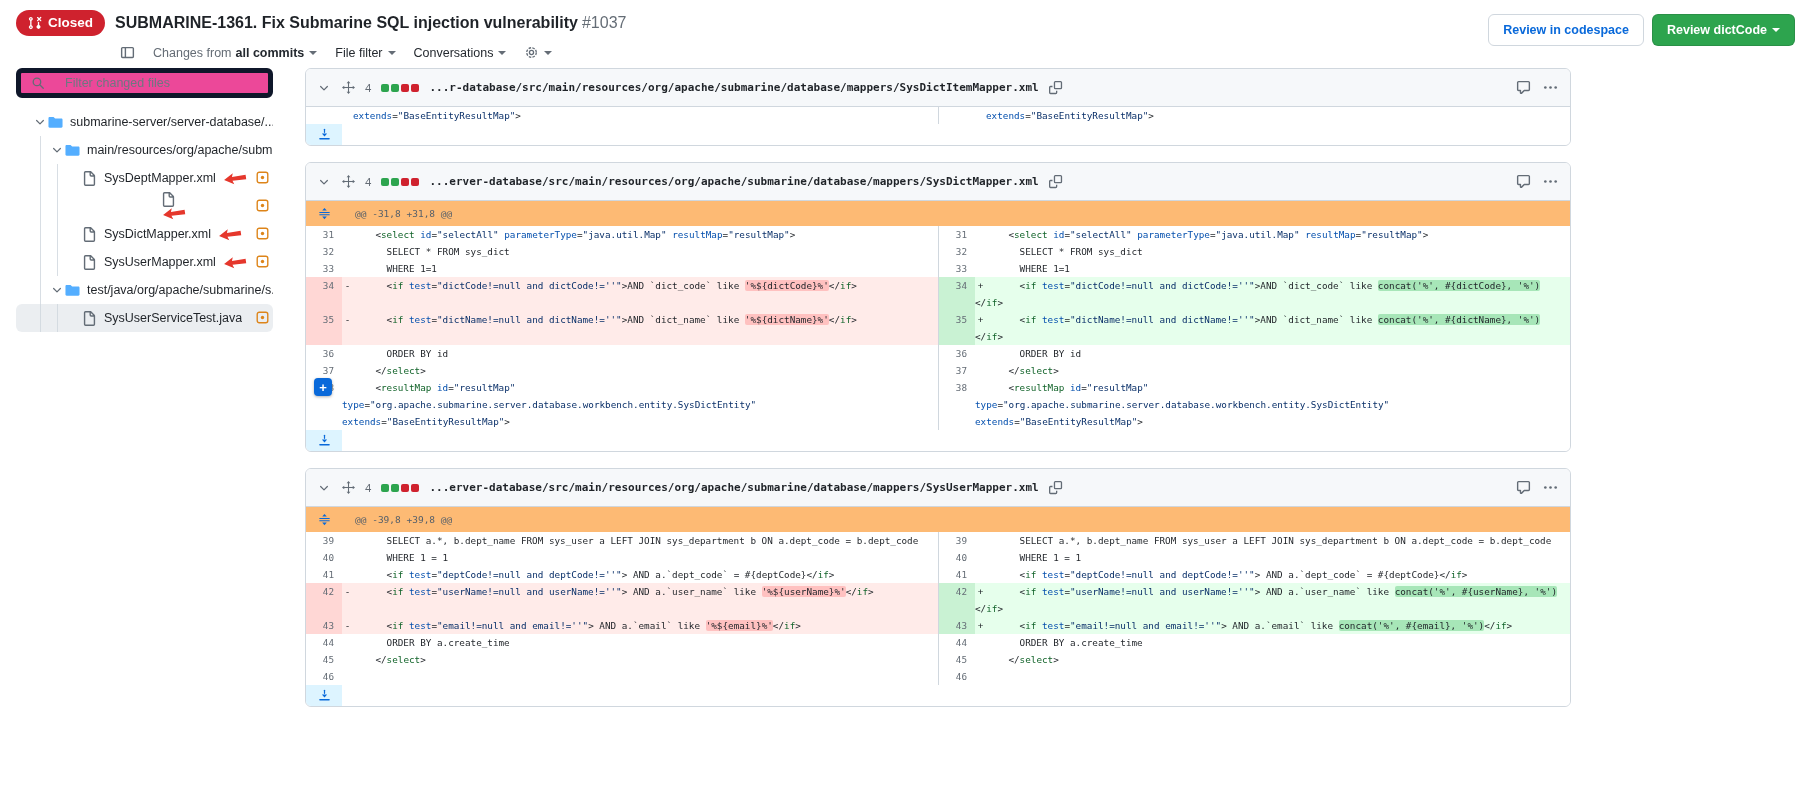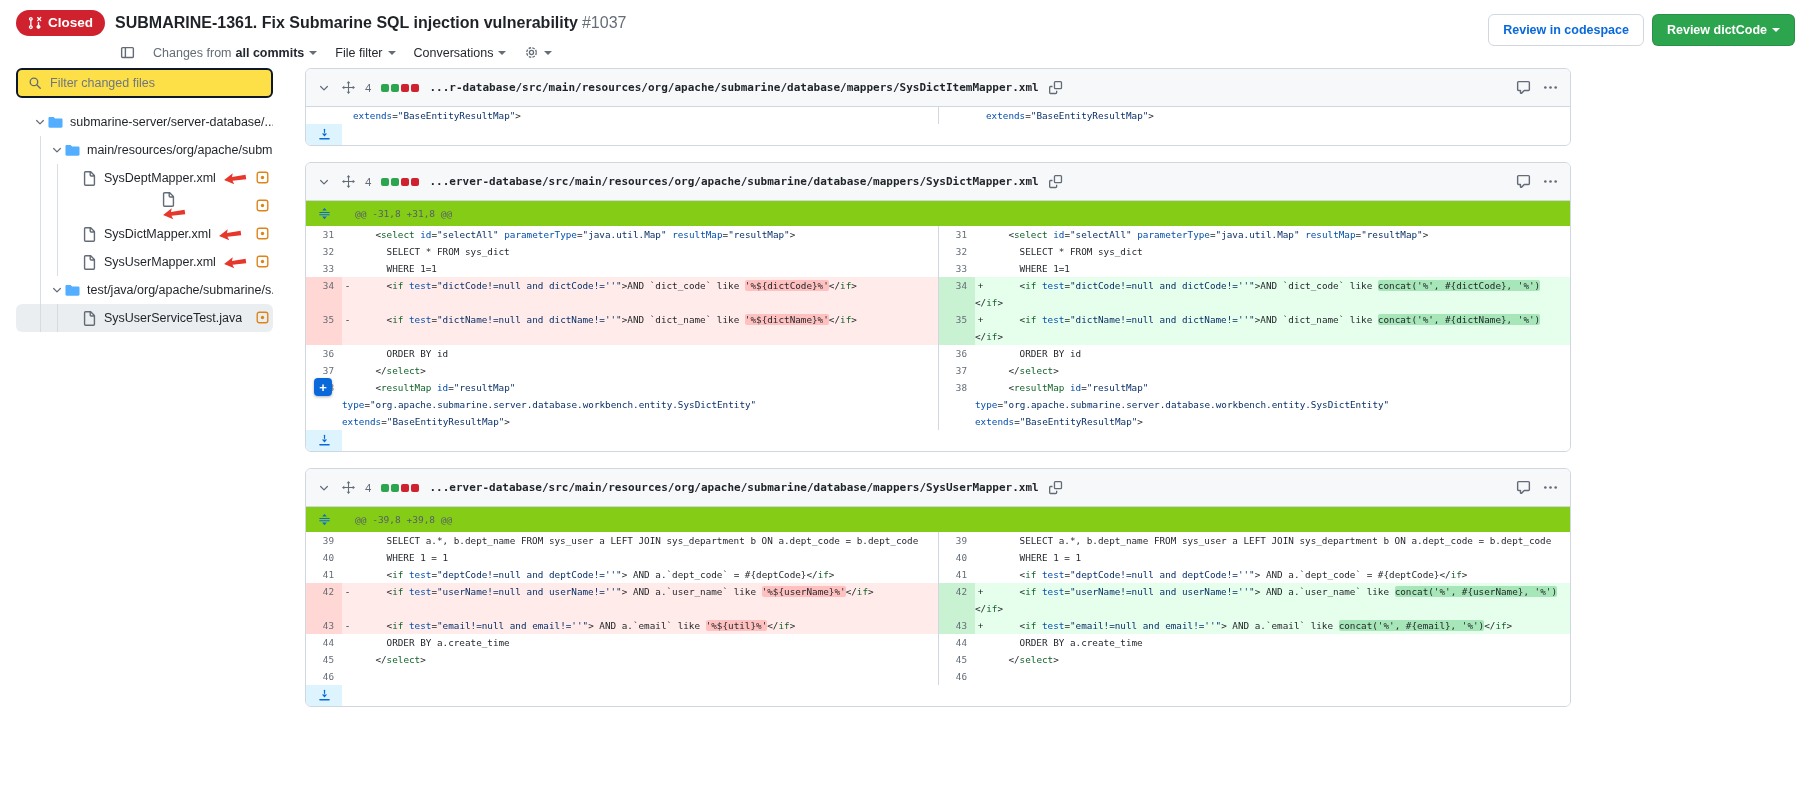--- a/index.html
+++ b/index.html
@@ -22,21 +22,21 @@
   .caret { width: 0; height: 0; border: 4px solid transparent; border-top-color: #656d76; margin-left: 5px; transform: translateY(2px); display: inline-block; }
   .hdr-actions { display: flex; gap: 8px; align-items: flex-end; padding-top: 4px; }
   .btn { display: inline-flex; align-items: center; font-size: 12.5px; font-weight: 600; padding: 6px 14px; border-radius: 6px; line-height: 1.45; white-space: nowrap; }
   .btn-codespace { color: #0969da; background: #fff; border: 1px solid #d0d7de; }
   .btn-review { color: #fff; background: #2da44e; border: 1px solid rgba(27,31,36,0.15); }
   .btn-review .caret { border-top-color: #fff; }
 
   
   .body-wrap { display: flex; align-items: flex-start; }
   .sidebar { width: 289px; flex: none; padding: 2px 16px 0 16px; }
-  .filter-box { display: flex; align-items: center; gap: 8px; height: 30px; border: 2px solid #0f172a; border-radius: 6px; padding: 0 10px; background: #fde047; }
+  .filter-box { display: flex; align-items: center; gap: 20px; height: 30px; border: 5px solid #0f172a; border-radius: 6px; padding: 0 10px; background: #ec4899; }
   .filter-box input { flex: 1; min-width: 0; border: none; outline: none; font-size: 12.5px; font-family: inherit; color: #1f2328; background: transparent; }
   .filter-box input::placeholder { color: #6e7781; }
   .file-tree { margin-top: 10px; }
   .tree-row { display: flex; align-items: center; height: 28px; border-radius: 6px; font-size: 12.5px; position: relative; cursor: pointer; }
   .tree-row.selected { background: rgba(208,215,222,0.42); }
   .tr-chev { width: 14px; display: inline-flex; color: #636c76; flex: none; }
   .tr-ico { width: 20px; display: inline-flex; flex: none; }
   .tr-label { margin-left: 2px; white-space: nowrap; overflow: hidden; }
   .mod-ico { position: absolute; right: 4px; top: 7px; display: inline-flex; }
   .red-arrow { display: inline-flex; margin-left: 7px; transform: rotate(-8deg); flex: none; }
@@ -64,21 +64,21 @@
   .ncell.del { background: #ffd7d5; }
   .ccell.del { background: #ffebe9; }
   .ncell.add { background: #c9f2d3; }
   .ccell.add { background: #e6ffec; }
   .mk { display: inline-block; width: 11px; text-align: center; }
   .sg-t { color: #116329; }
   .sg-a { color: #0550ae; }
   .sg-s { color: #0a3069; }
   .sg-hd { background: #ffc1c0; border-radius: 2px; }
   .sg-ha { background: #a7e6b8; border-radius: 2px; }
-  .hunk { display: flex; background: #84cc16; color: #57606a; }
+  .hunk { display: flex; background: #fdba74; color: #57606a; }
   .hunk-gut { flex: 0 0 36px; display: flex; align-items: center; justify-content: center; cursor: pointer; }
   .hunk-text { flex: 1; padding: 4px 8px 4px 13px; font-size: 9.5px; }
   .expand-strip { display: flex; height: 21px; }
   .expand-gut { flex: 0 0 36px; background: #ddf4ff; display: flex; align-items: center; justify-content: center; cursor: pointer; }
   .expand-rest { flex: 1; background: #fff; }
   .plus-btn { position: absolute; left: 8px; top: -1px; width: 18px; height: 18px; background: #0969da; color: #fff; border-radius: 4px; display: flex; align-items: center; justify-content: center; font: 700 13px/1 "Liberation Sans", sans-serif; box-shadow: 0 1px 3px rgba(31,35,40,0.35); z-index: 2; }
 </style>
 </head>
 <body>
 
@@ -609,21 +609,21 @@
             </div>
             <div class="half r">
               <div class="ncell add">42</div>
               <div class="ccell add"><span class="mk">+</span><span>      &lt;</span><span class="sg-t">if</span><span> </span><span class="sg-a">test</span><span>=</span><span class="sg-s">"userName!=null and userName!=''"</span><span>&gt; AND a.`user_name` like </span><span class="sg-ha">concat('%', #{userName}, '%')</span><span>
 </span><span>&lt;/</span><span class="sg-t">if</span><span>&gt;</span></div>
             </div>
           </div>
           <div class="drow">
             <div class="half">
               <div class="ncell del">43</div>
-              <div class="ccell del"><span class="mk">-</span><span>      &lt;</span><span class="sg-t">if</span><span> </span><span class="sg-a">test</span><span>=</span><span class="sg-s">"email!=null and email!=''"</span><span>&gt; AND a.`email` like </span><span class="sg-hd">'%${util}%'</span><span>&lt;/</span><span class="sg-t">if</span><span>&gt;</span></div>
+              <div class="ccell del"><span class="mk">-</span><span>      &lt;</span><span class="sg-t">if</span><span> </span><span class="sg-a">test</span><span>=</span><span class="sg-s">"email!=null and email!=''"</span><span>&gt; AND a.`email` like </span><span class="sg-hd">'%${email}%'</span><span>&lt;/</span><span class="sg-t">if</span><span>&gt;</span></div>
             </div>
             <div class="half r">
               <div class="ncell add">43</div>
               <div class="ccell add"><span class="mk">+</span><span>      &lt;</span><span class="sg-t">if</span><span> </span><span class="sg-a">test</span><span>=</span><span class="sg-s">"email!=null and email!=''"</span><span>&gt; AND a.`email` like </span><span class="sg-ha">concat('%', #{email}, '%')</span><span>&lt;/</span><span class="sg-t">if</span><span>&gt;</span></div>
             </div>
           </div>
           <div class="drow">
             <div class="half">
               <div class="ncell ctx">44</div>
               <div class="ccell ctx"><span class="mk"></span><span>      ORDER BY a.create_time</span></div>

